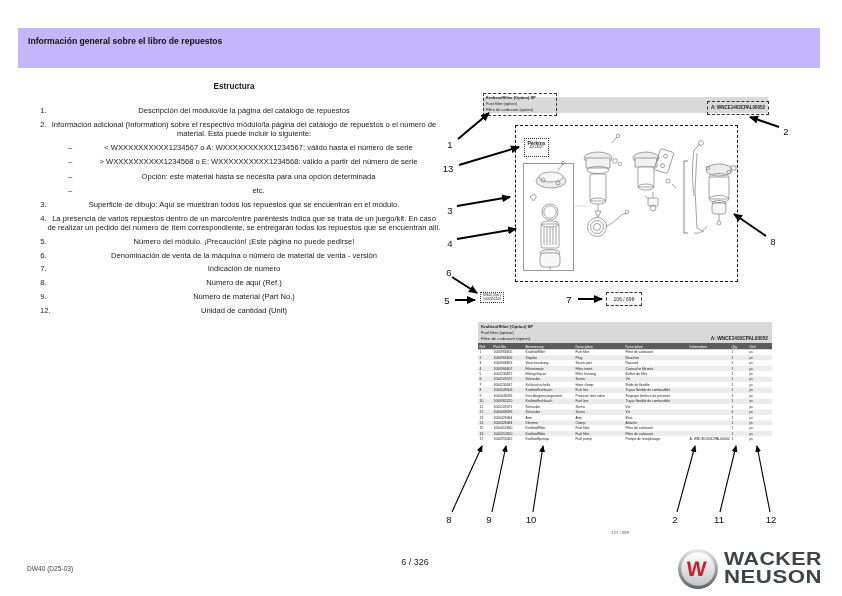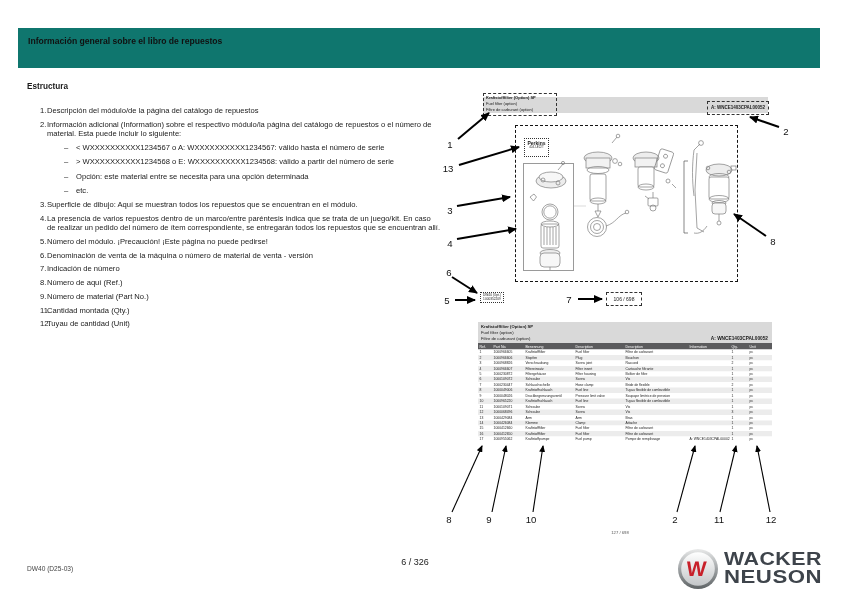--- a/index.html
+++ b/index.html
@@ -1,22 +1,22 @@
 <!DOCTYPE html>
 <html><head>
 <meta charset="utf-8">
 <style>
   html,body{margin:0;padding:0;background:#ffffff;}
   #page{position:relative;width:842px;height:596px;background:#fff;overflow:hidden;
         font-family:"Liberation Sans",sans-serif;color:#1a1a1a;}
   
-  .hdr-bar{position:absolute;left:18px;top:28px;width:802px;height:40px;background:#0f766e;}
+  .hdr-bar{position:absolute;left:18px;top:28px;width:802px;height:40px;background:#c4b5fd;}
   .hdr-title{padding:8px 0 0 10px;font-size:8.6px;font-weight:bold;color:#111;}
   
-  .left-col{position:absolute;left:27px;top:82px;width:414px;}
+  .left-col{position:absolute;left:27px;top:82px;width:414px;text-align:center;}
   .sec-title{font-size:8.2px;font-weight:bold;margin-bottom:15px;}
   .li-row{display:flex;margin-bottom:4px;font-size:7.6px;line-height:9.7px;}
   .li-num{flex:none;width:20px;padding-left:13px;box-sizing:border-box;}
   .li-text{flex:1;}
   .sub-row{display:flex;margin:0 0 4.5px 37px;font-size:7.6px;line-height:9.7px;}
   .sub-dash{flex:none;width:12px;}
   
   .figbox{position:absolute;}
   .strip{position:absolute;background:#d9d9d9;}
   .dashedbox{position:absolute;border:1px dashed #333;box-sizing:border-box;overflow:hidden;}
@@ -80,21 +80,21 @@
         <div class="sub-row">
           <span class="sub-dash">–</span>
           <span class="li-text">&lt; WXXXXXXXXXX1234567 o A: WXXXXXXXXXX1234567: válido hasta el número de serie</span>
         </div>
         <div class="sub-row">
           <span class="sub-dash">–</span>
           <span class="li-text">&gt; WXXXXXXXXXX1234568 o E: WXXXXXXXXXX1234568: válido a partir del número de serie</span>
         </div>
         <div class="sub-row">
           <span class="sub-dash">–</span>
-          <span class="li-text">Opción: este material entre se necesita para una opción determinada</span>
+          <span class="li-text">Opción: este material hasta se necesita para una opción determinada</span>
         </div>
         <div class="sub-row">
           <span class="sub-dash">–</span>
           <span class="li-text">etc.</span>
         </div>
         <div class="li-row">
           <span class="li-num">3.</span>
           <span class="li-text">Superficie de dibujo: Aquí se muestran todos los repuestos que se encuentran en el módulo.</span>
         </div>
         <div class="li-row">
@@ -115,26 +115,22 @@
         </div>
         <div class="li-row">
           <span class="li-num">8.</span>
           <span class="li-text">Número de aquí (Ref.)</span>
         </div>
         <div class="li-row">
           <span class="li-num">9.</span>
           <span class="li-text">Número de material (Part No.)</span>
         </div>
         <div class="li-row">
-          <span class="li-num">11.</span>
-          <span class="li-text">Cantidad montada (Qty.)</span>
-        </div>
-        <div class="li-row">
           <span class="li-num">12.</span>
-          <span class="li-text">Tuyau de cantidad (Unit)</span>
+          <span class="li-text">Unidad de cantidad (Unit)</span>
         </div>
       </div>
   </div>
 
   <div class="figbox">
     <div class="strip" style="left:483px;top:97px;width:285px;height:16px;"></div>
     <div class="dashedbox" style="left:483px;top:93px;width:74px;height:23px;">
       <div class="scale50 tiny-lines">
         <div class="b">Kraftstofffilter (Option) SP</div>
         <div>Fuel filter (option)</div>

